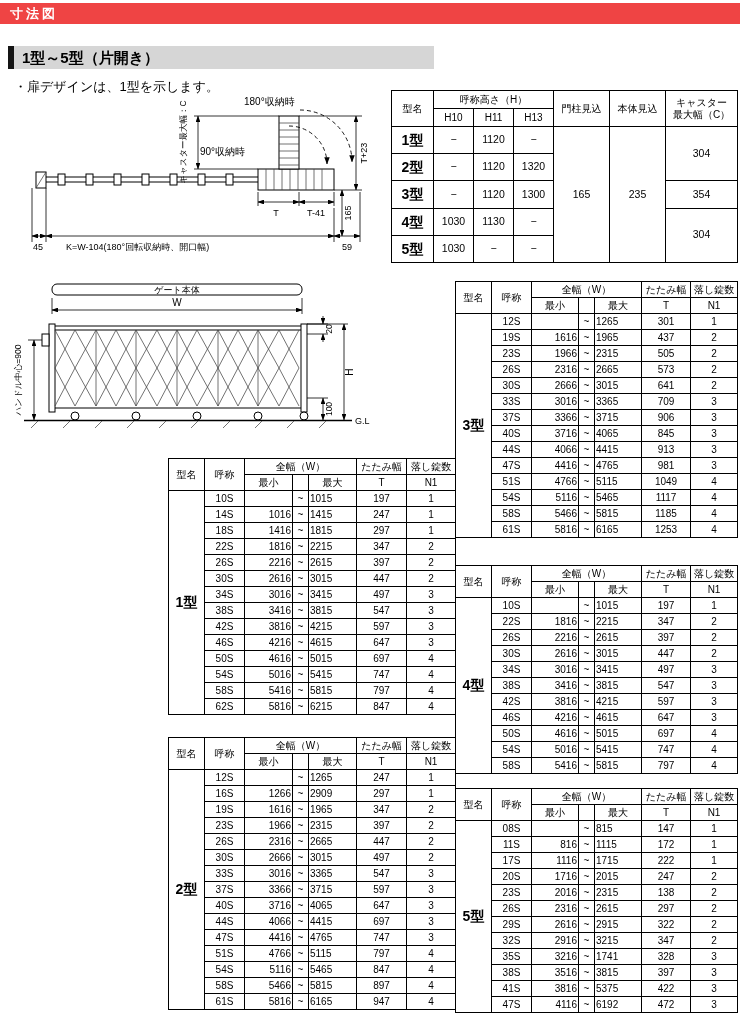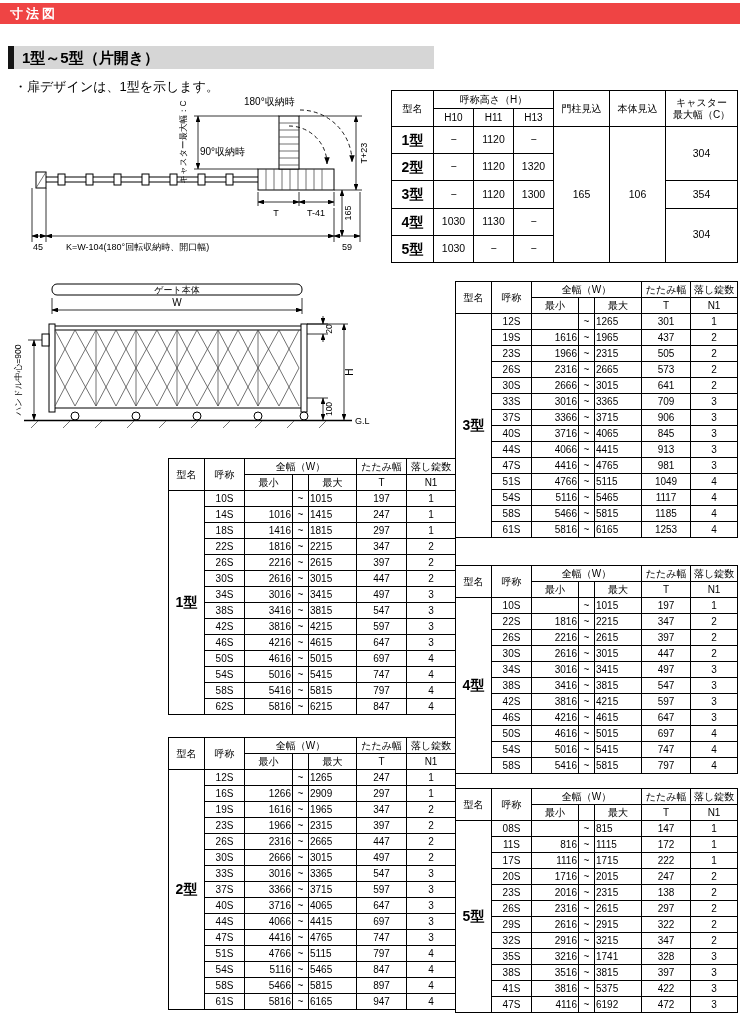--- a/index.html
+++ b/index.html
@@ -216,21 +216,21 @@
         <th>H13</th>
       </tr>
     </thead>
     <tbody>
       <tr>
         <td class="model-cell">1型</td>
         <td>−</td>
         <td>1120</td>
         <td>−</td>
         <td rowspan="5">165</td>
-        <td rowspan="5">106</td>
+        <td rowspan="5">235</td>
         <td rowspan="2">304</td>
       </tr>
       <tr>
         <td class="model-cell">2型</td>
         <td>−</td>
         <td>1120</td>
         <td>1320</td>
       </tr>
       <tr>
         <td class="model-cell">3型</td>

